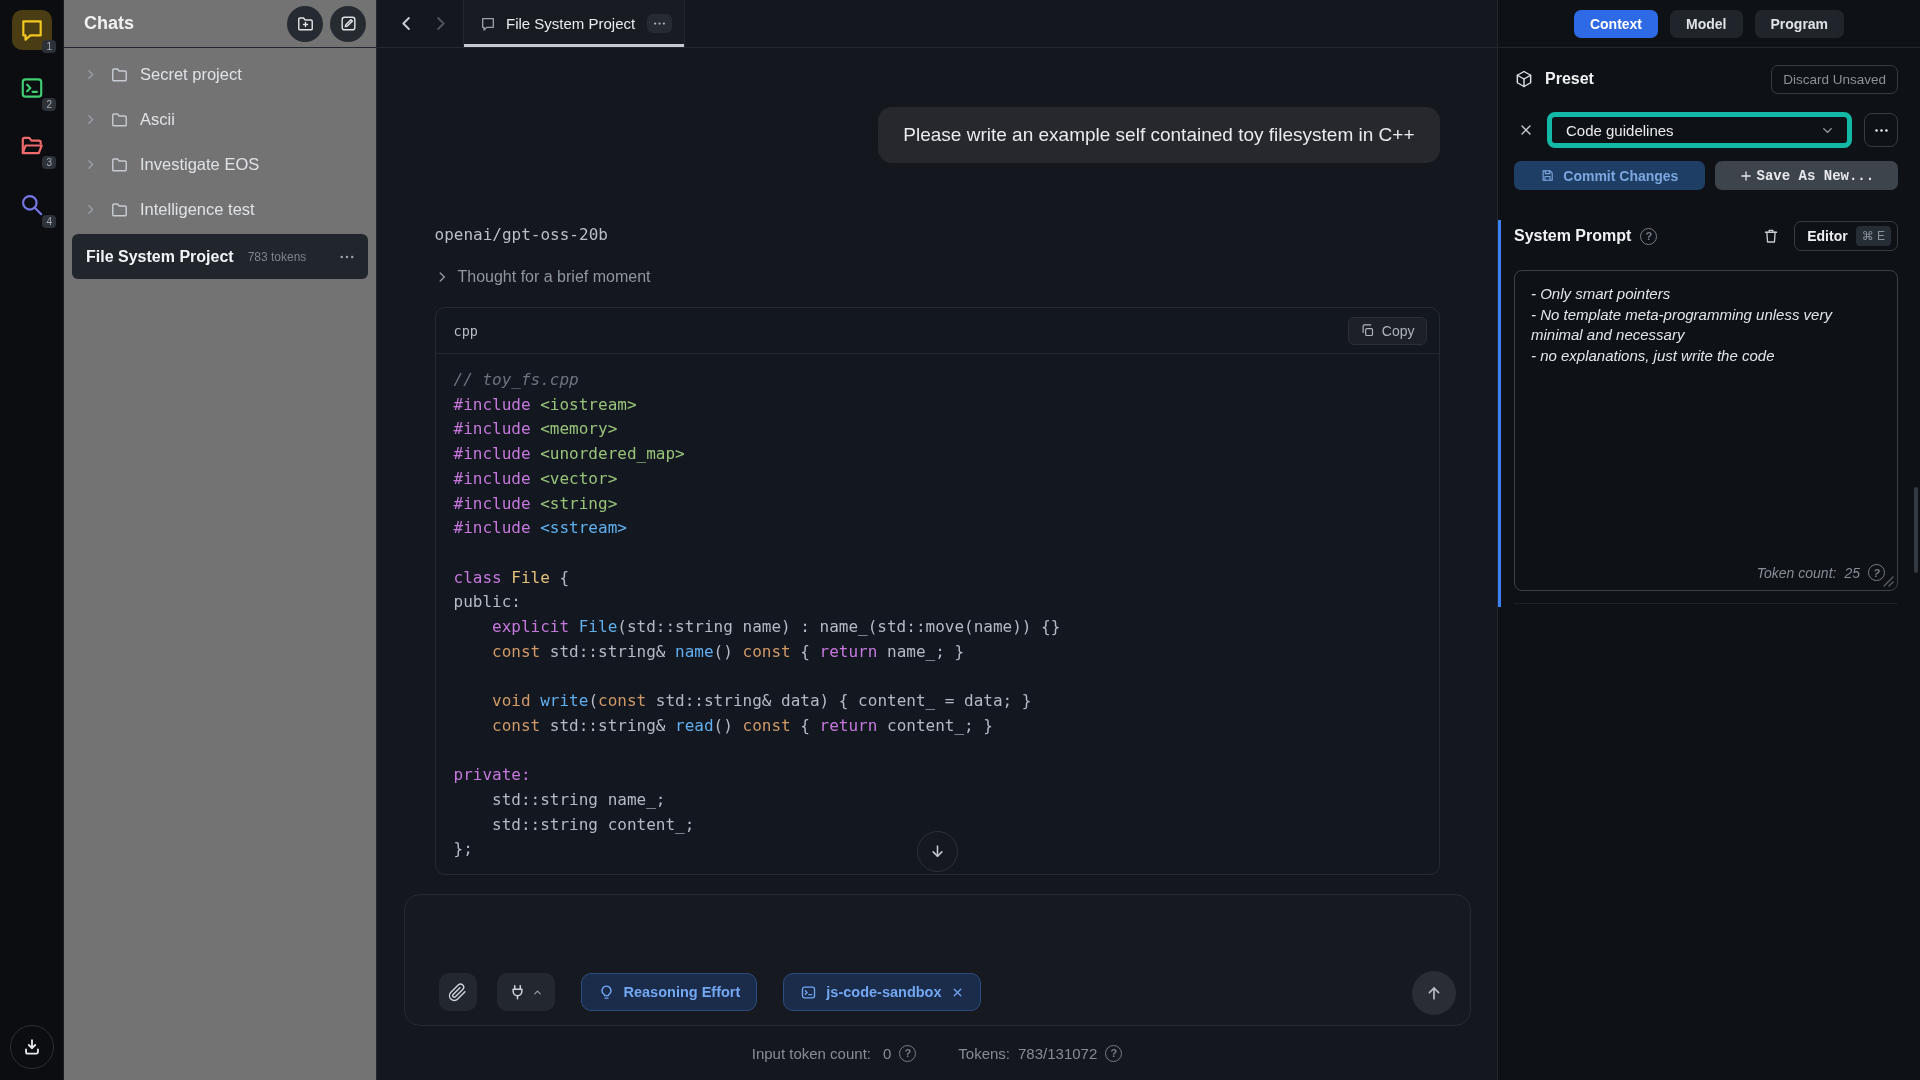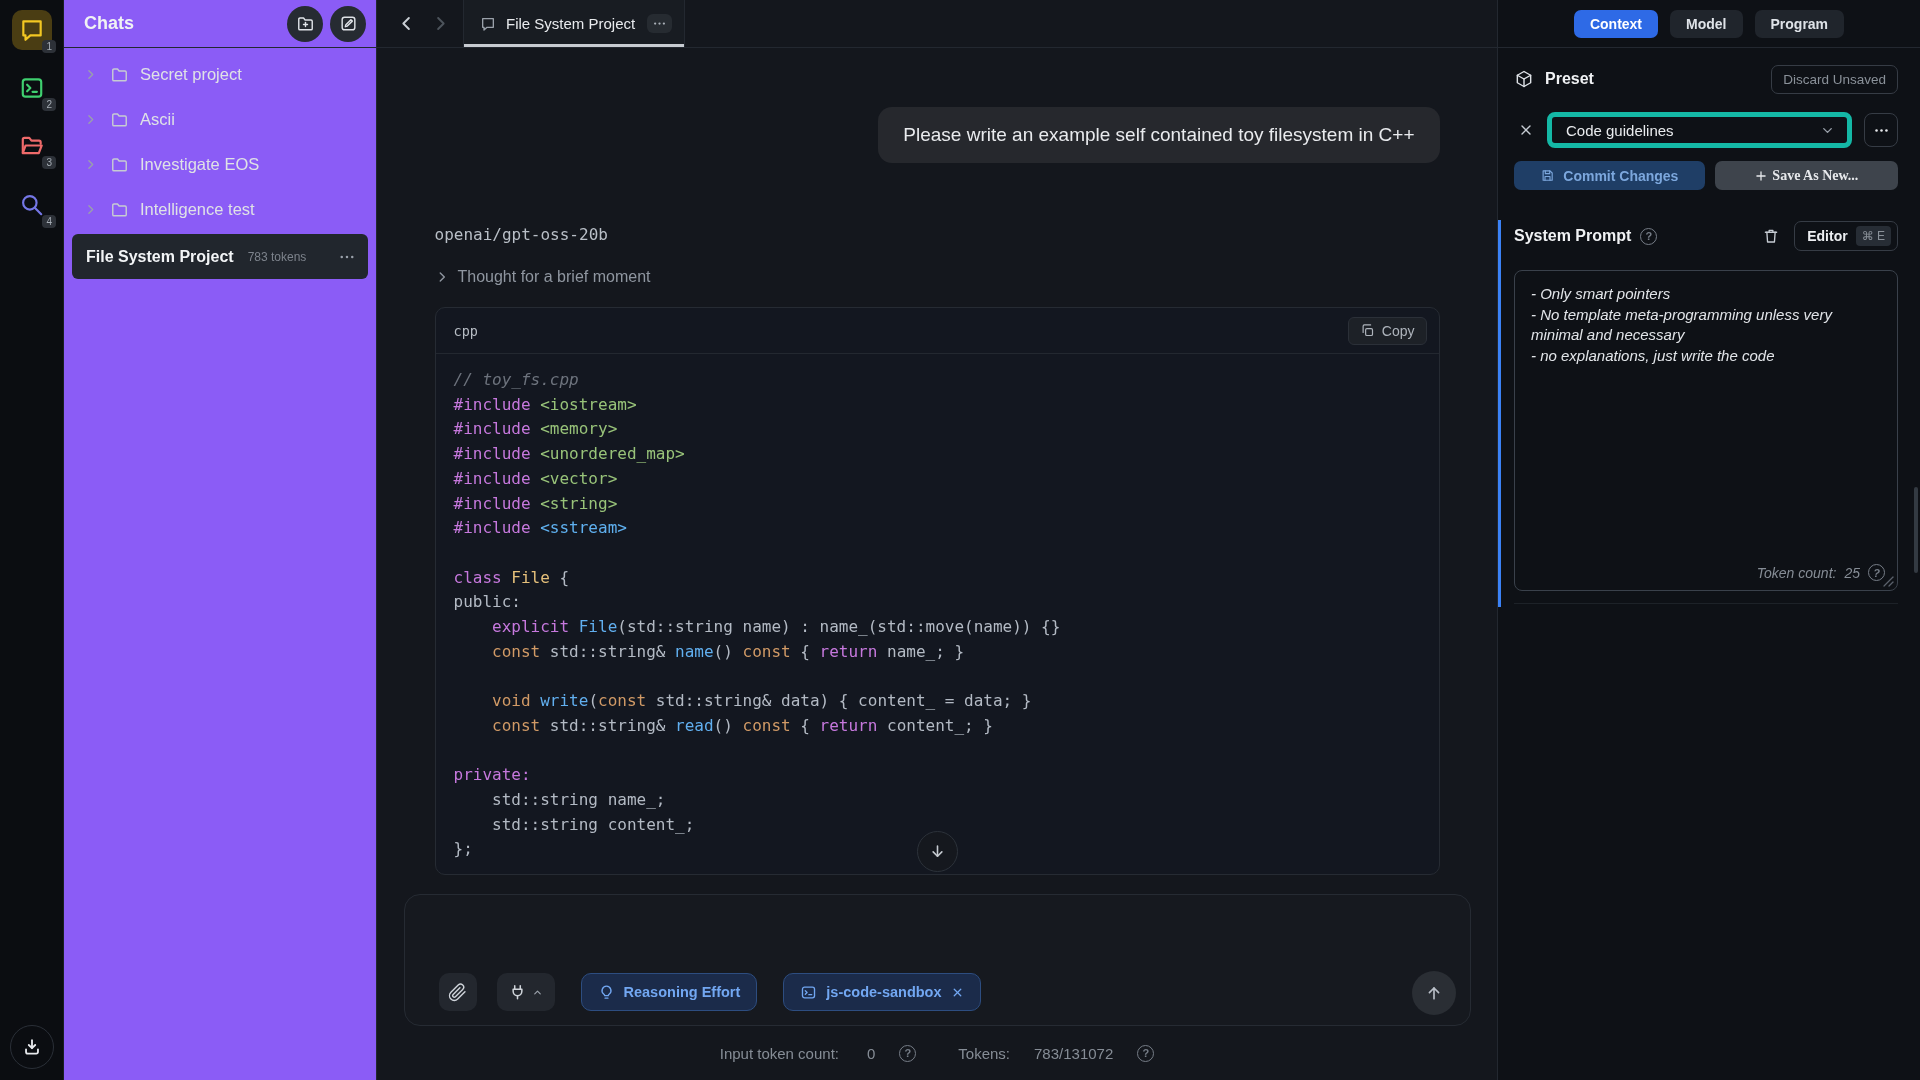--- a/index.html
+++ b/index.html
@@ -9,21 +9,21 @@
   
   .rail { width:64px; background:#0b0d11; position:relative; flex:none; border-right:1px solid #1a1e24; }
   .rail-btn { position:absolute; left:12px; width:40px; height:40px; border:none; background:transparent; border-radius:10px; display:flex; align-items:center; justify-content:center; cursor:pointer; }
   .rail-btn.active { background:#4a3d13; }
   .rail-btn svg { width:26px; height:26px; }
   .rail-badge { position:absolute; right:-4px; bottom:-3px; background:#2d3138; color:#a6adb5; font-size:10px; line-height:13px; padding:0 4px; border-radius:4px; }
   .rail-download { position:absolute; left:10px; top:1025px; width:44px; height:44px; border-radius:50%; border:1.5px solid #2a2f37; background:transparent; display:flex; align-items:center; justify-content:center; cursor:pointer; }
   .rail-download svg { width:22px; height:22px; color:#e7e9ec; }
 
   
-  .sidebar { width:313px; background:#8b5cf6; flex:none; border-right:1px solid #232830; display:flex; flex-direction:column; }
+  .sidebar { width:313px; background:#737373; flex:none; border-right:1px solid #232830; display:flex; flex-direction:column; }
   .sidebar-header { height:48px; flex:none; display:flex; align-items:center; padding:0 10px 0 20px; border-bottom:1px solid #232830; }
   .sidebar-title { font-size:18px; font-weight:700; color:#f0f2f4; flex:1; }
   .icon-circle-btn { width:36px; height:36px; border-radius:50%; background:#262b32; border:none; color:#dfe3e8; display:flex; align-items:center; justify-content:center; cursor:pointer; margin-left:7px; }
   .icon-circle-btn svg { width:19px; height:19px; }
   .folder-list { padding-top:4px; }
   .side-row { height:45px; margin:0 8px; border-radius:6px; display:flex; align-items:center; padding-left:12px; cursor:pointer; }
   .side-row .chev { width:13px; height:13px; color:#9aa1aa; flex:none; }
   .side-row .foldico { width:19px; height:19px; color:#c7ccd2; margin:0 11px 0 13px; flex:none; }
   .side-row .lbl { font-size:16.5px; color:#dfe2e6; }
   .chat-row { height:45px; margin:2px 8px; border-radius:6px; background:#21262d; display:flex; align-items:center; padding:0 12px 0 14px; cursor:pointer; }
@@ -75,21 +75,21 @@
   .tool-plug { width:58px; gap:5px; }
   .tool-btn svg { width:19px; height:19px; }
   .tool-plug .caret { width:11px; height:11px; color:#9aa1aa; }
   .chip { height:38px; display:flex; align-items:center; gap:9px; background:#1b2b4a; border:1px solid #2d4d80; border-radius:10px; padding:0 16px; color:#72a7f2; font-size:14.5px; font-weight:700; cursor:pointer; margin-left:6px; }
   .chip svg { width:17px; height:17px; }
   .chip .chip-x { width:13px; height:13px; cursor:pointer; }
   .send-btn { position:absolute; right:14px; bottom:10px; width:44px; height:44px; border-radius:50%; background:#2a2e34; border:none; color:#b9bfc7; display:flex; align-items:center; justify-content:center; cursor:pointer; }
   .send-btn svg { width:20px; height:20px; }
 
   .statusbar { flex:1; display:flex; align-items:center; justify-content:center; gap:42px; color:#868d96; font-size:15px; }
-  .status-group { display:flex; align-items:center; gap:24px; }
+  .status-group { display:flex; align-items:center; gap:8px; }
   .status-val { margin-left:4px; }
   .qmark { width:17px; height:17px; border:1.5px solid #767d87; border-radius:50%; display:inline-flex; align-items:center; justify-content:center; font-size:11px; font-weight:700; color:#767d87; cursor:pointer; }
   .qmark::after { content:"?"; }
 
   
   .inspector { flex:1; background:#0e1116; border-left:1px solid #232830; position:relative; }
   .insp-tabs { height:48px; border-bottom:1px solid #232830; display:flex; align-items:center; justify-content:center; gap:12px; }
   .pill { height:28px; padding:0 16px; border-radius:7px; border:none; font-size:14px; font-weight:700; cursor:pointer; background:#20252c; color:#dfe3e8; font-family:"Liberation Sans", sans-serif; }
   .pill.active { background:#2e6ae6; color:#ffffff; }
 
@@ -104,21 +104,21 @@
   .x-btn svg { width:16px; height:16px; }
   .preset-select { flex:1; height:36px; border:5px solid #14b8a6; border-radius:8px; background:transparent; display:flex; align-items:center; padding:0 12px 0 14px; cursor:pointer; }
   .preset-select span { flex:1; font-size:15px; color:#e9ebee; }
   .preset-select svg { width:15px; height:15px; color:#9aa1aa; }
   .dots-btn { width:34px; height:34px; margin-left:12px; border:1px solid #363c45; border-radius:8px; background:transparent; color:#e7e9ec; display:flex; align-items:center; justify-content:center; cursor:pointer; flex:none; }
   .dots-btn svg { width:17px; height:17px; }
 
   .preset-actions { margin-top:13px; display:flex; gap:10px; }
   .commit-btn { height:29px; flex:1.04; background:#1f3e66; border:none; border-radius:7px; color:#7ca7dd; font-size:14px; font-weight:700; display:flex; align-items:center; justify-content:center; gap:8px; cursor:pointer; font-family:"Liberation Sans", sans-serif; }
   .commit-btn svg { width:15px; height:15px; }
-  .saveas-btn { height:29px; flex:1; background:#3e444c; border:none; border-radius:7px; color:#e7e9ec; font-size:14px; font-weight:600; display:flex; align-items:center; justify-content:center; gap:4px; cursor:pointer; font-family:Liberation Serif, serif; }
+  .saveas-btn { height:29px; flex:1; background:#3e444c; border:none; border-radius:7px; color:#e7e9ec; font-size:14px; font-weight:600; display:flex; align-items:center; justify-content:center; gap:4px; cursor:pointer; font-family:Liberation Mono, monospace; }
   .saveas-btn svg { width:14px; height:14px; }
 
   .sp-section { position:relative; margin-top:34px; padding-bottom:12px; border-bottom:1px solid #1d2228; }
   .sp-accent { position:absolute; left:-16px; top:-4px; width:3px; height:387px; background:#3b82f6; }
   .sp-head { height:24px; display:flex; align-items:center; }
   .sp-title { font-size:16px; font-weight:700; color:#f0f2f4; }
   .sp-head .qmark { margin-left:9px; }
   .sp-spacer { flex:1; }
   .trash-btn { width:26px; height:26px; border:none; background:transparent; color:#c6ccd3; cursor:pointer; display:flex; align-items:center; justify-content:center; margin-right:10px; }
   .trash-btn svg { width:18px; height:18px; }

